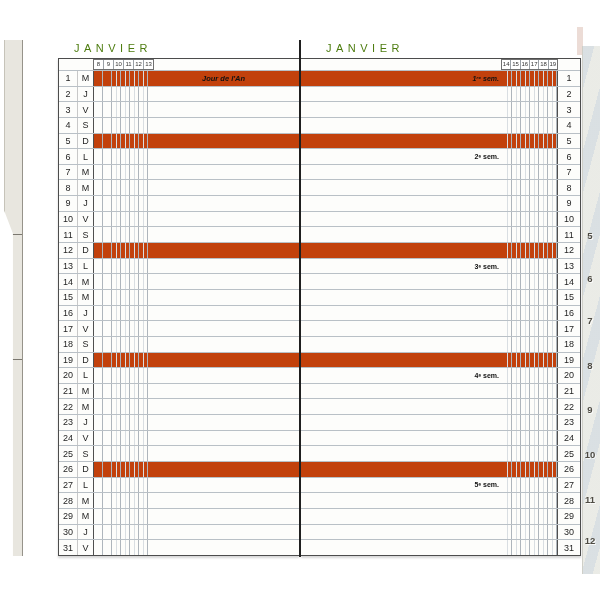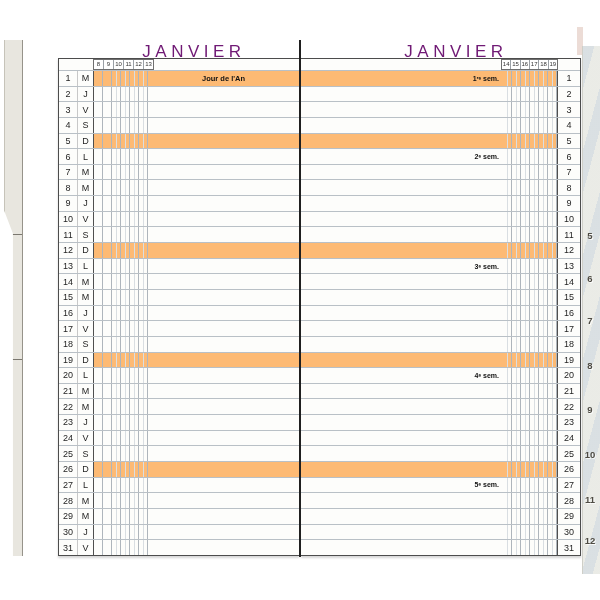--- a/index.html
+++ b/index.html
@@ -18,22 +18,22 @@
     border-right:1px solid #96938a;
     clip-path:polygon(0 0,100% 0,100% 100%,47% 100%,47% 37.5%,0 33%);
   }
   .strip-line{position:absolute;left:0;right:0;height:1px;background:#7a776f;}
 
   
   #spine{left:299px;top:40px;width:2px;height:517px;background:#1f1f1f;}
 
   
   .title{
-    top:42px;height:16px;text-align:center;
-    font-size:17px;letter-spacing:4.5px;color:#701a75;
+    top:42px;height:16px;text-align:left;
+    font-size:11px;letter-spacing:4.5px;color:#4d7c0f;
   }
   #left-title{left:74px;width:240px;}
   #right-title{left:326px;width:260px;}
 
   
   .cal{
     top:58px;height:498px;background:#fdfdfb;
     border:1px solid #4c4c4c;box-sizing:border-box;
     box-shadow:0 2px 2px rgba(120,120,120,.3);
   }
@@ -63,21 +63,21 @@
   .cell-num{width:19px;border-right:1px solid #c8c8c8;}
   .cell-letter{width:16px;border-right:1px solid #4f4f4f;}
   .cell-daynum{width:23px;border-left:1px solid #4f4f4f;}
   .grid{
     width:54px;box-sizing:border-box;
     background-image:
       repeating-linear-gradient(90deg, transparent 0 8.2px, #aeb5bc 8.2px 9px),
       repeating-linear-gradient(90deg, transparent 0 4.5px, #d9dee2 4.5px 5.2px, transparent 5.2px 9px);
   }
   .open{flex:1;position:relative;min-width:0;}
-  .shaded .grid,.shaded .open{background-color:#fdba74;}
+  .shaded .grid,.shaded .open{background-color:#c2410c;font-style:italic;}
   .holiday{
     position:absolute;left:0;right:0;top:0;bottom:0;
     display:flex;align-items:center;justify-content:center;
     font-weight:bold;font-size:7.5px;color:#111;
   }
   .week-note{
     position:absolute;right:4px;top:0;bottom:0;
     display:flex;align-items:center;
     font-weight:bold;font-size:7px;color:#111;
   }

